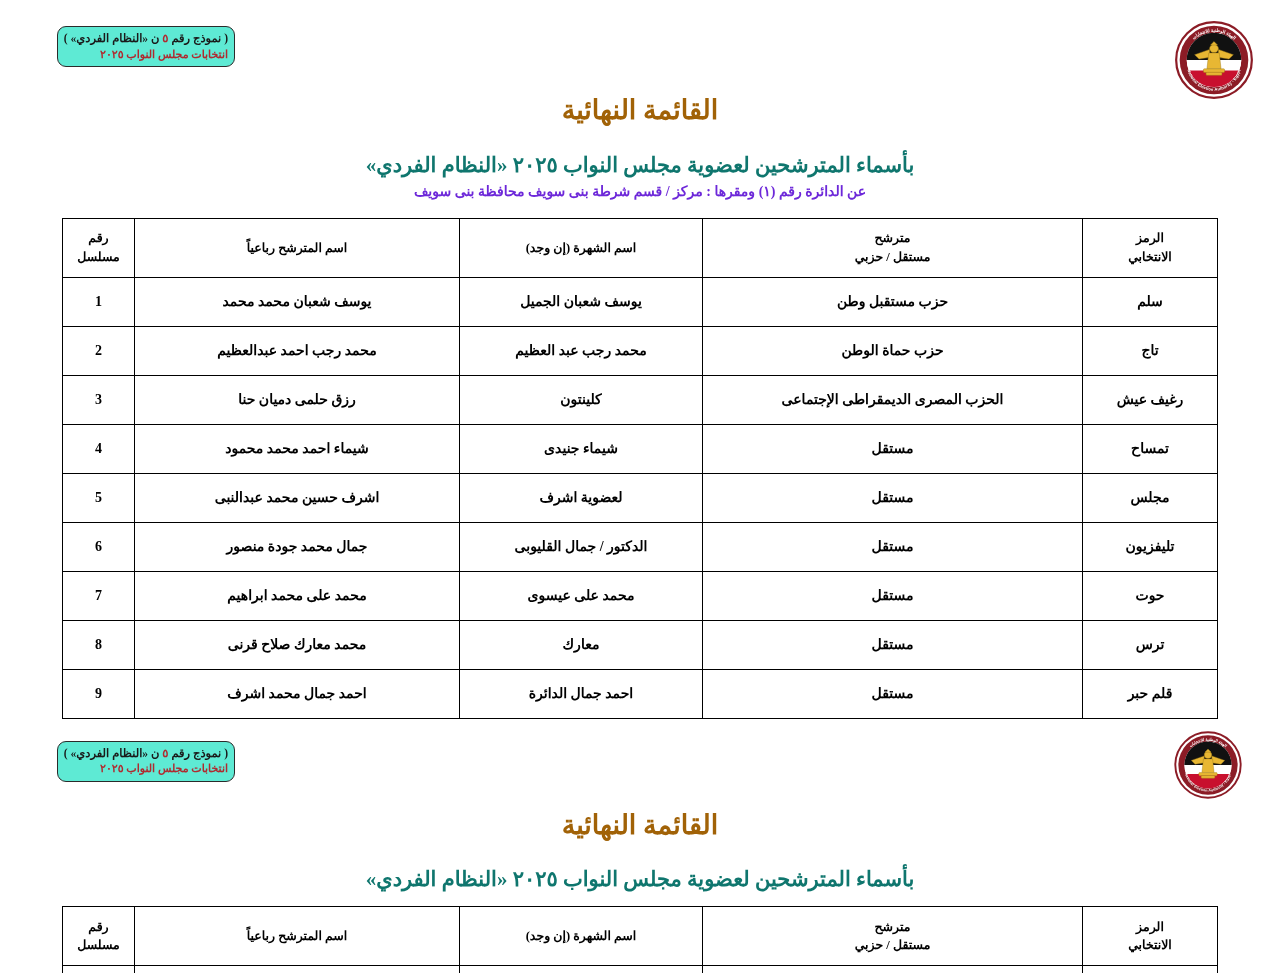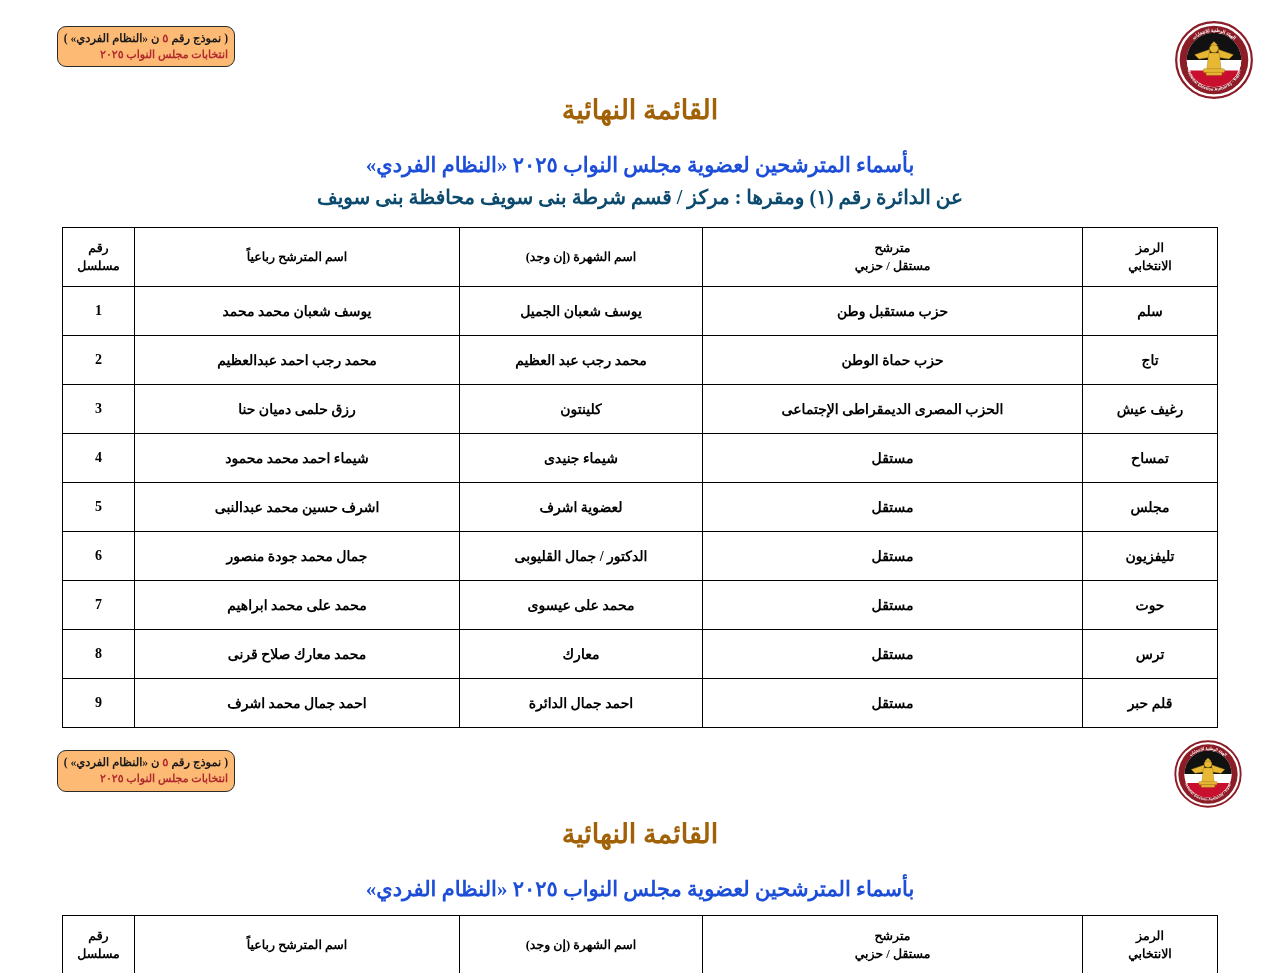--- a/index.html
+++ b/index.html
@@ -32,21 +32,21 @@
     top: 26px;
     right: 1045px;      
     left: 32px;
     width: 178px;
     box-sizing: border-box;
     border: 1px solid #2b2b2b;
     border-radius: 9px;
     padding: 4px 6px 5px;
     text-align: center;
     line-height: 1.35;
-    background: #fdba74;
+    background: #5eead4;
   }
   .form-badge .line1 {
     font-size: 11.5px;
     font-weight: 700;
     color: #1a1a1a;
     white-space: nowrap;
   }
   .form-badge .line1 .accent { color: #b02a30; }
   .form-badge .line2 {
     font-size: 11px;
@@ -72,29 +72,29 @@
     font-weight: 700;
     color: #a16207;
     letter-spacing: 0px;
     margin: 0;
     padding: 0;
     line-height: 1.1;
   }
   .subtitle {
     font-size: 21px;
     font-weight: 700;
-    color: #1d4ed8;
+    color: #0f766e;
     margin: 0;
     line-height: 1.5;
     font-family: Liberation Serif, serif;
   }
   .district-line {
-    font-size: 20px;
-    font-weight: 700;
-    color: #0c4a6e;
+    font-size: 14px;
+    font-weight: 700;
+    color: #6d28d9;
     margin: 0;
     line-height: 1.6;
   }
 
   
   .list-table {
     border-collapse: collapse;
     margin: 0 auto;
     width: 1155px;
     table-layout: fixed;

